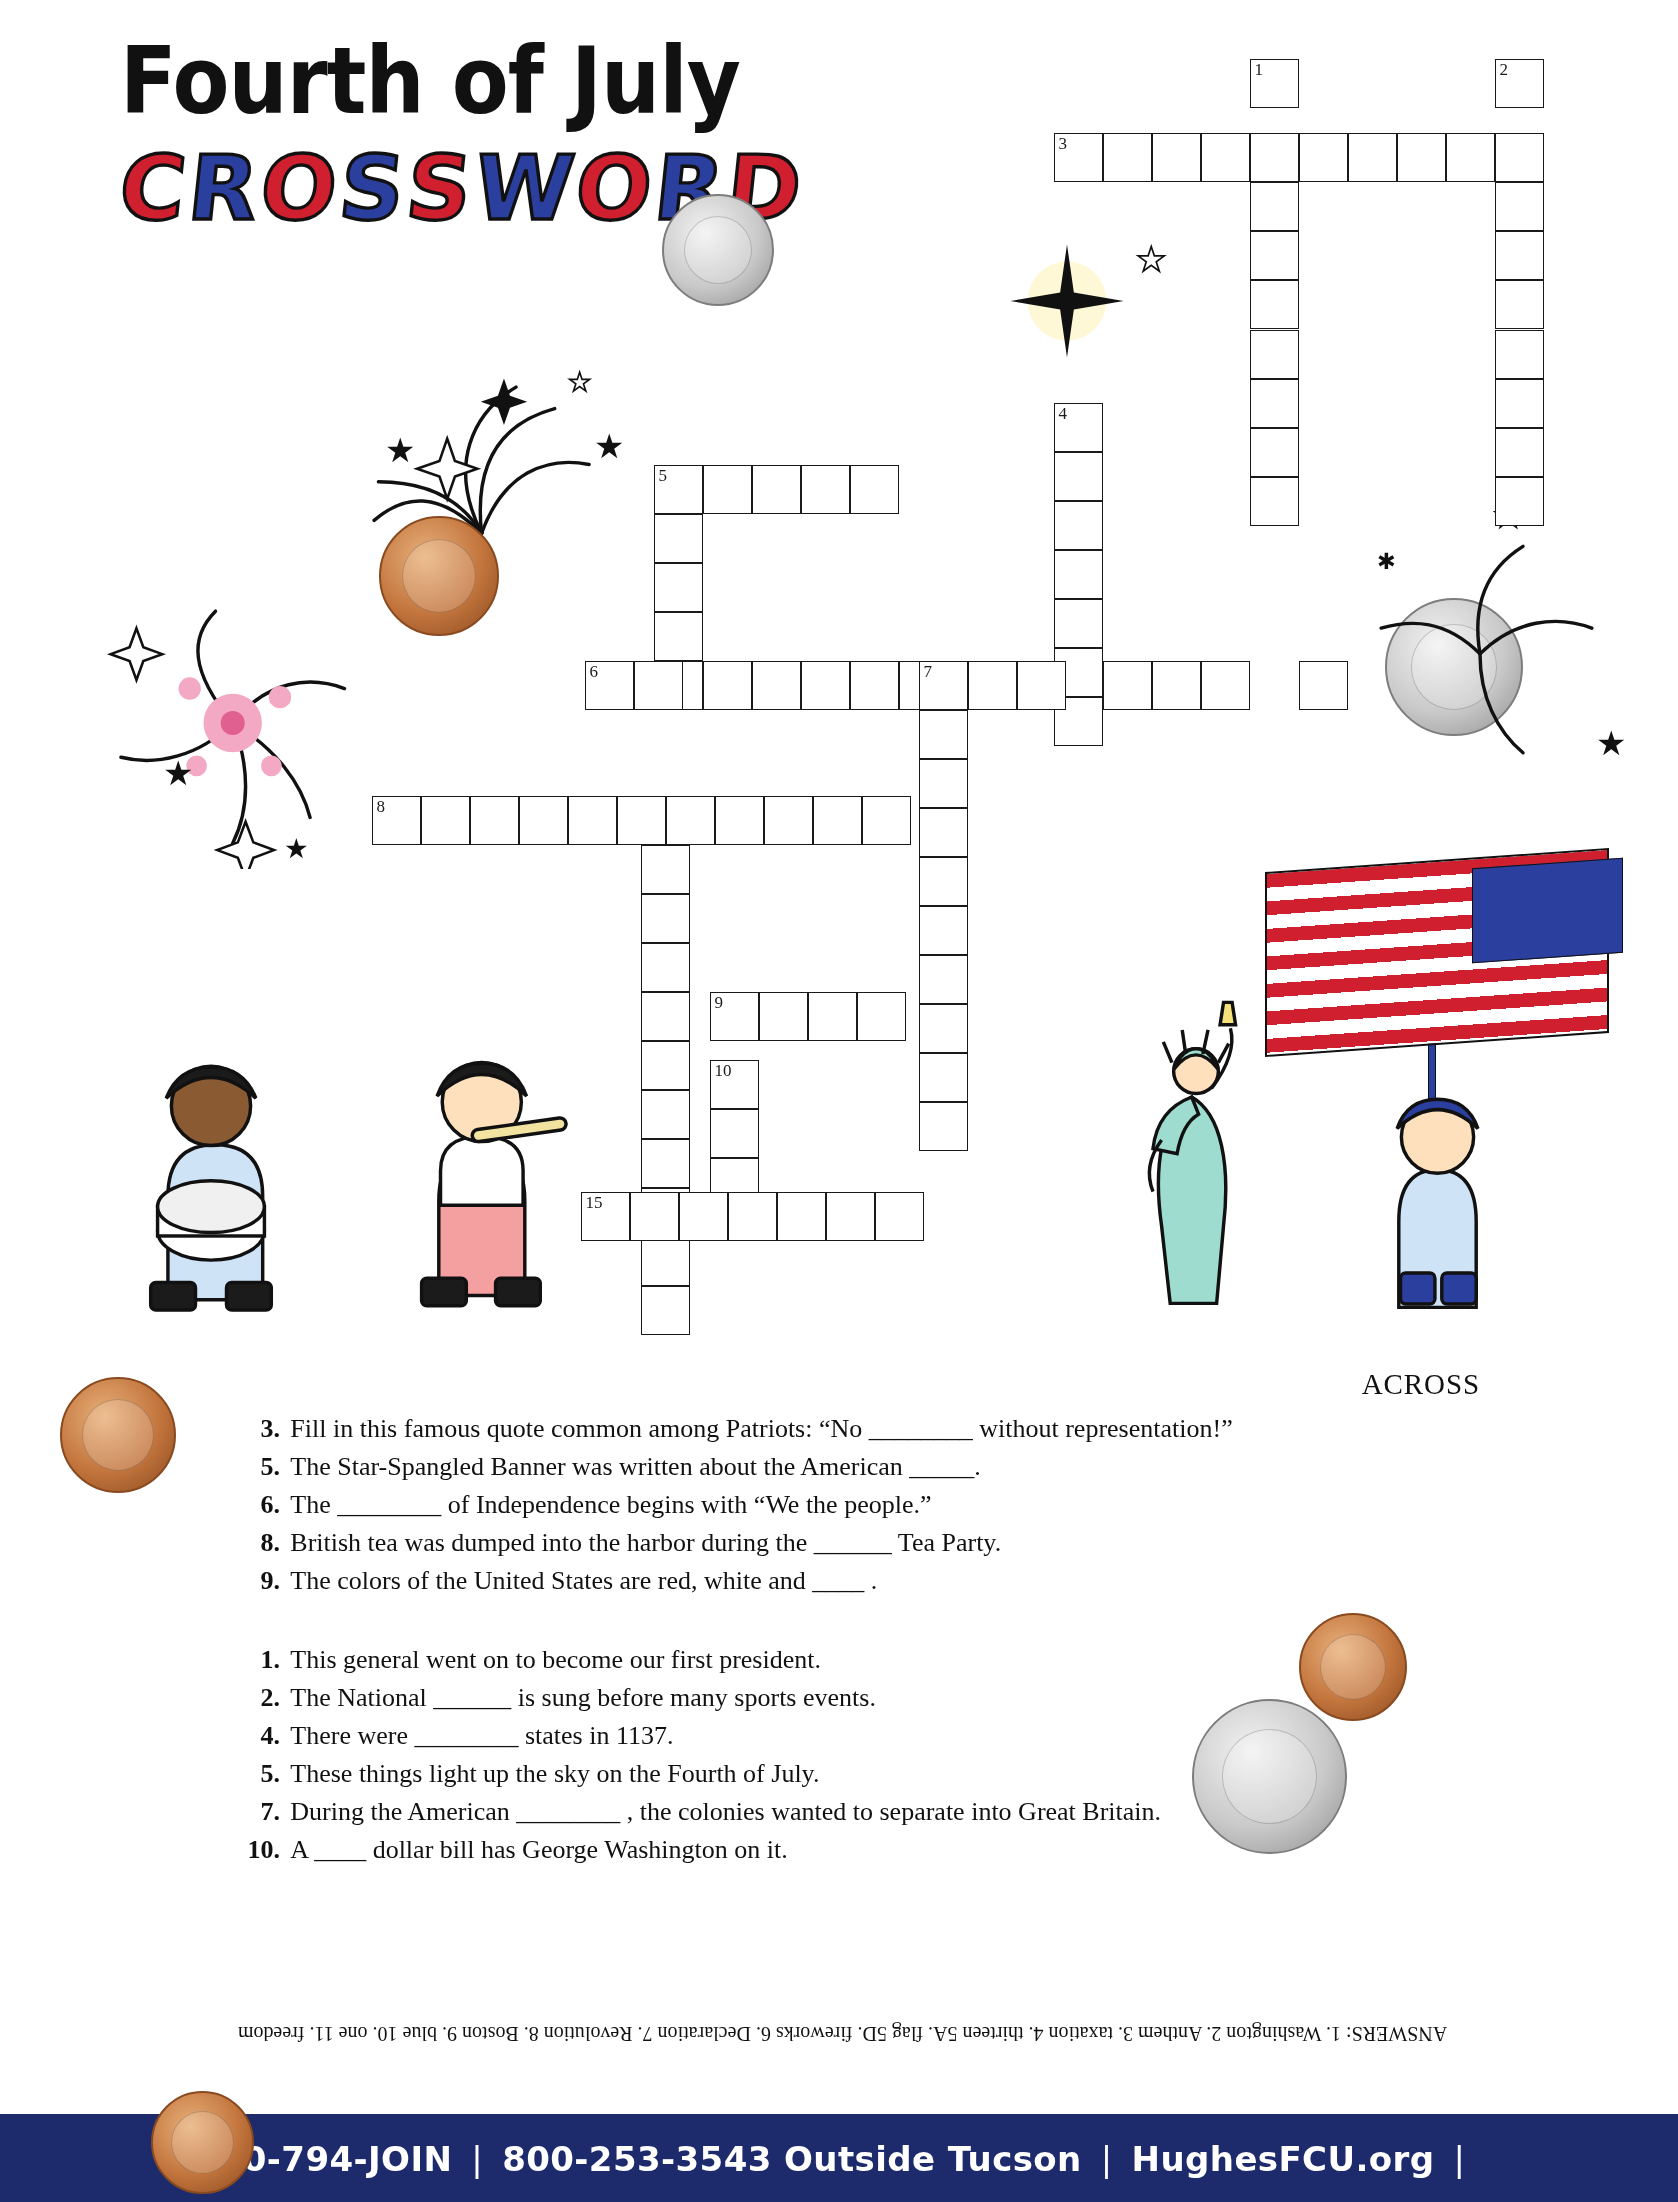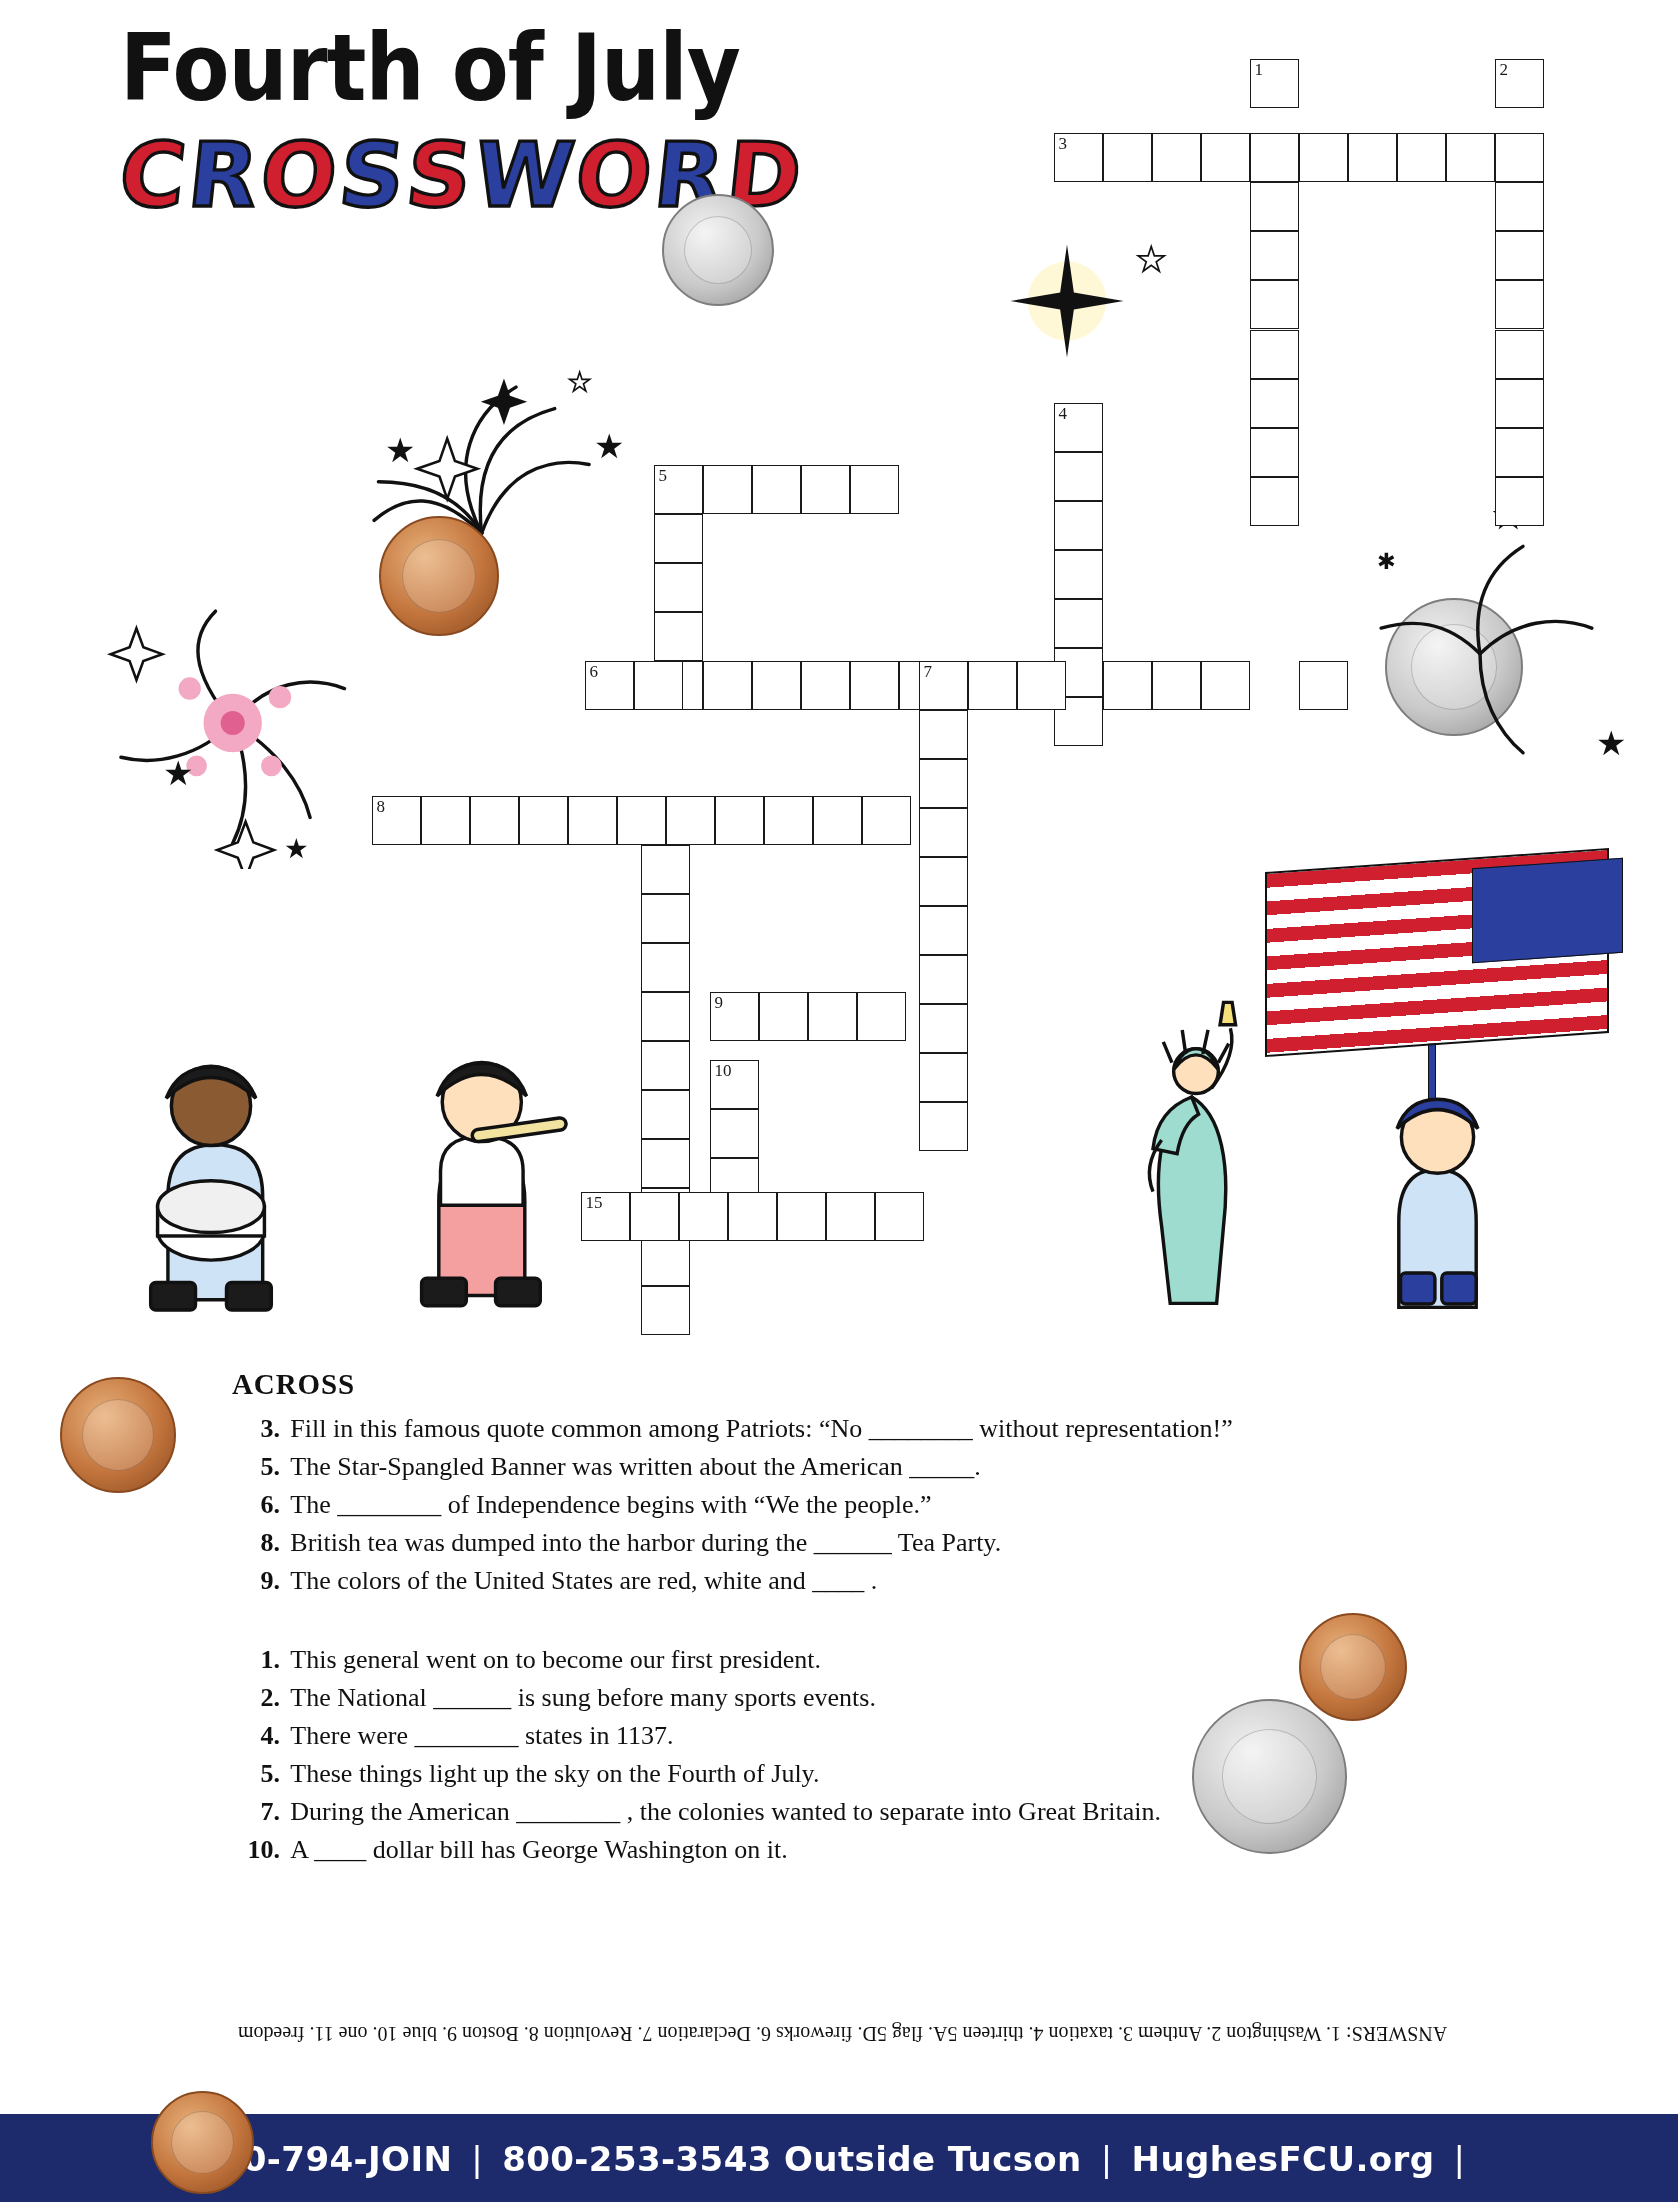--- a/index.html
+++ b/index.html
@@ -12,21 +12,21 @@
     height: 2203px;
     position: relative;
     font-family: "Liberation Serif", serif;
     overflow: hidden;
   }
 
   
   #title-block {
     position: absolute;
     left: 120px;
-    top: 22px;
+    top: 35px;
     width: 860px;
   }
   #main-title {
     font-family: "DejaVu Sans", sans-serif;
     font-weight: bold;
     font-size: 83px;
     letter-spacing: -0.9px;
     color: #111111;
     line-height: 1;
     margin: 0;
@@ -85,23 +85,24 @@
   #clues {
     position: absolute;
     left: 232px;
     top: 1368px;
     width: 1248px;
     font-family: "Liberation Serif", serif;
     color: #111;
   }
   .clue-heading {
     font-size: 29px;
-    font-weight: bold;
+    font-weight: normal;
     letter-spacing: 0.9px;
     margin: 0 0 8.6px 0;
+    text-align: right;
   }
   .clue-list {
     list-style: none;
     margin: 0 0 41px 0;
     padding: 0;
   }
   .clue-item {
     display: flex;
     font-size: 26px;
     line-height: 38px;

